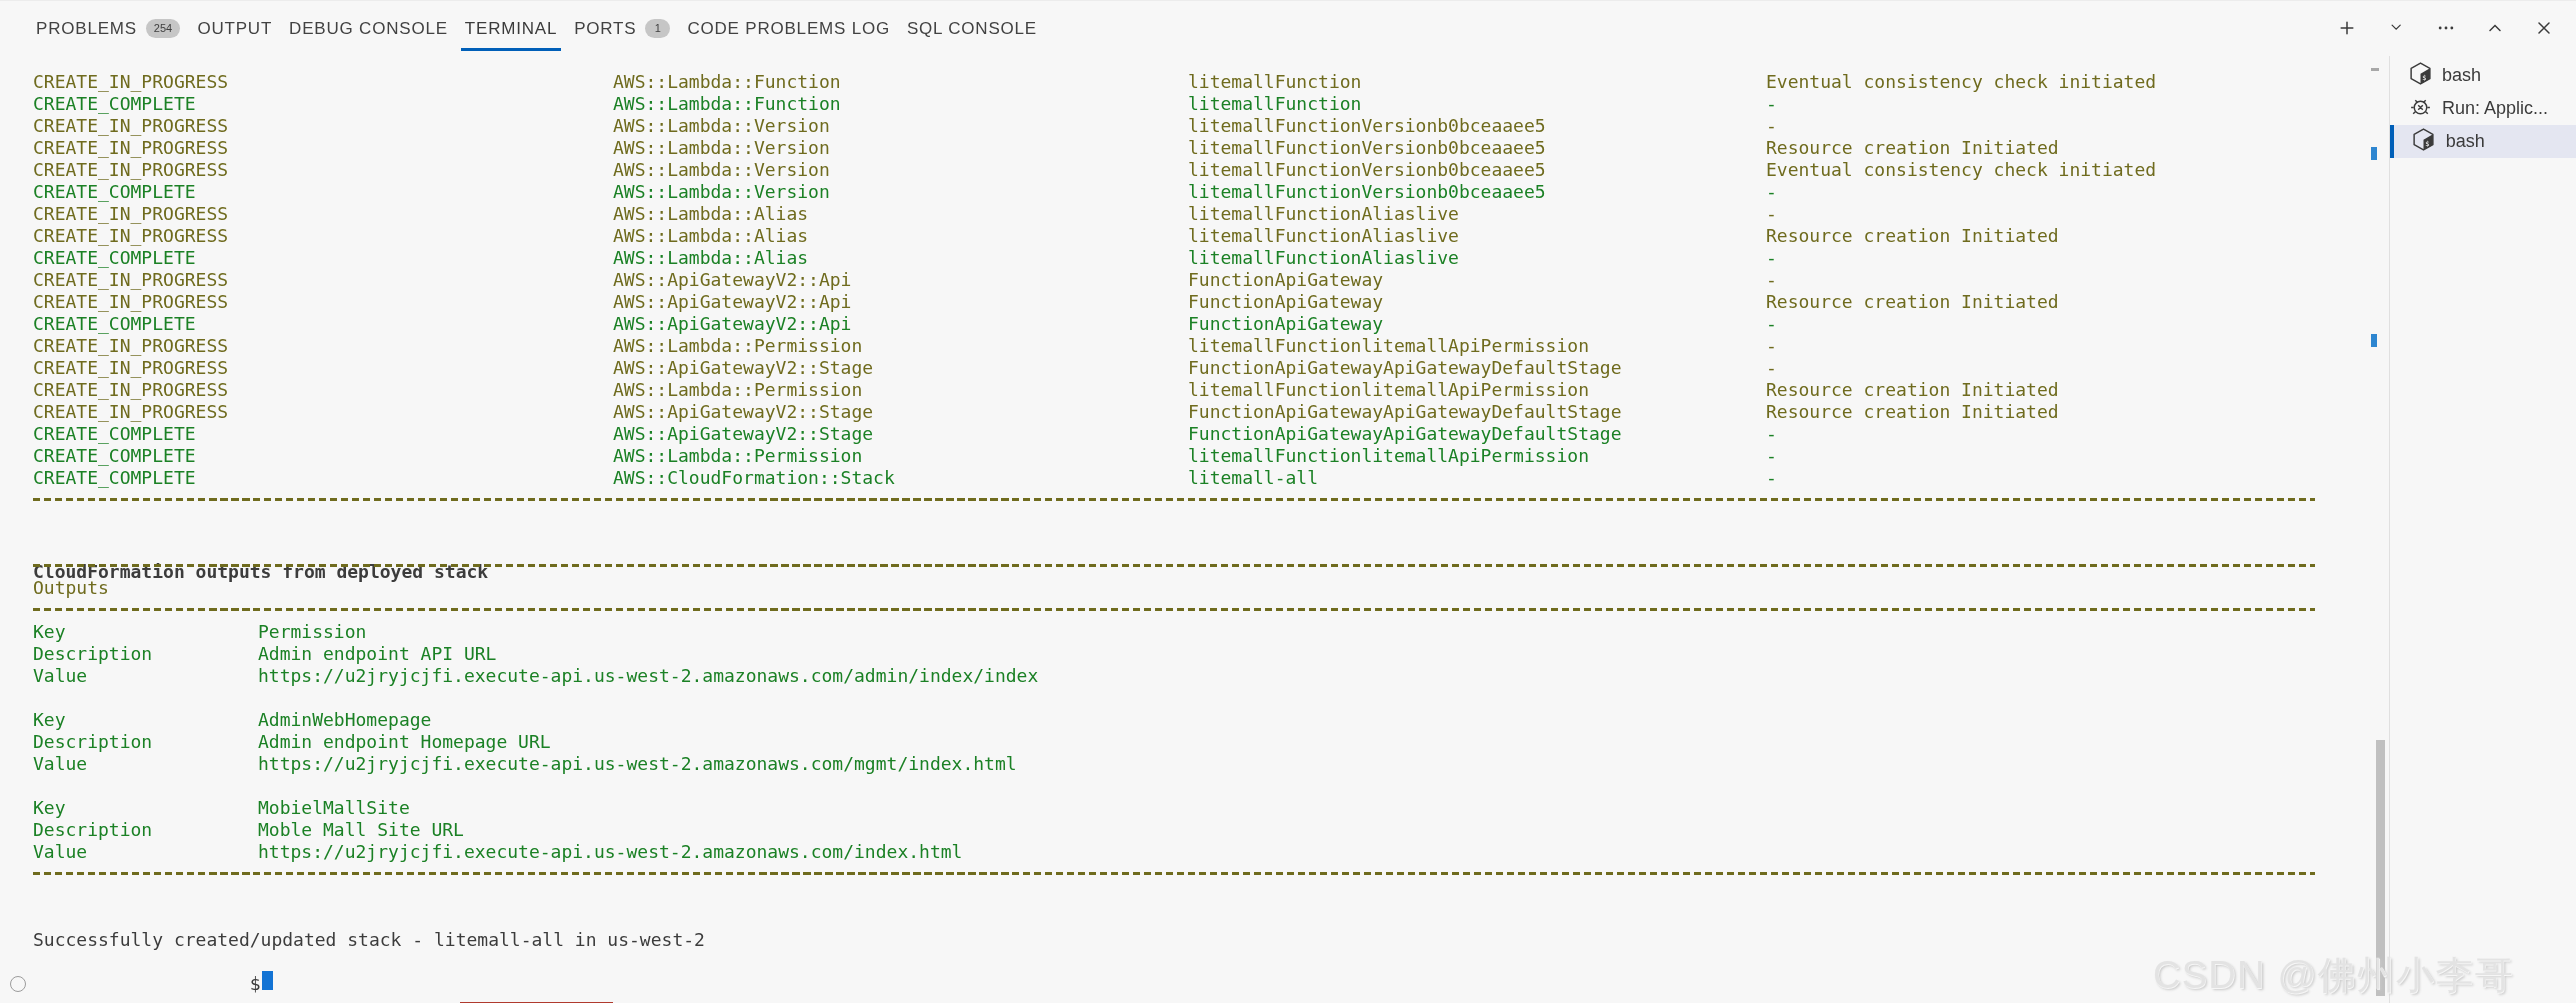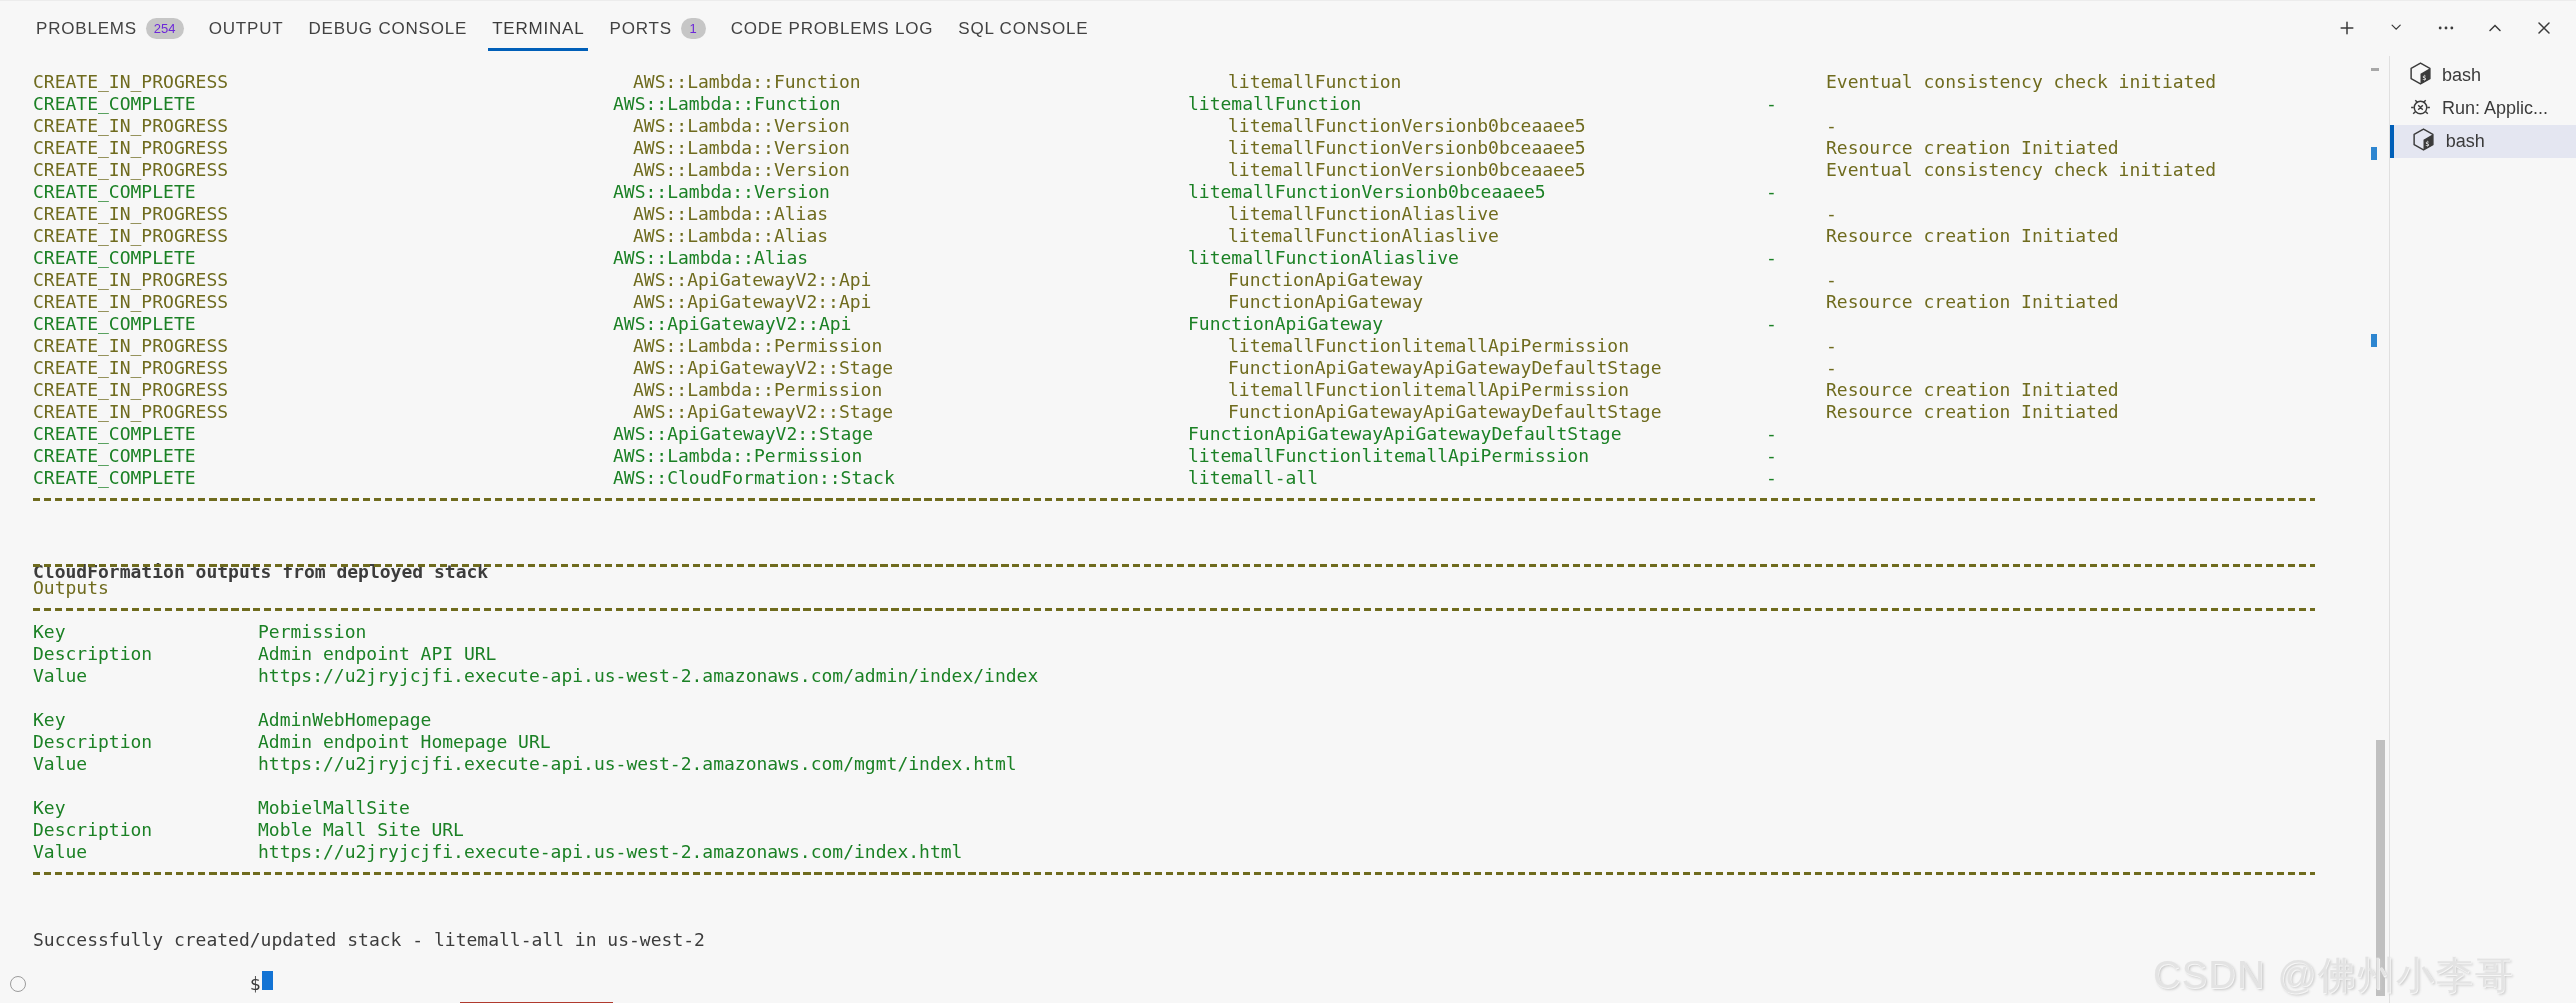--- a/index.html
+++ b/index.html
@@ -1,38 +1,38 @@
 <!DOCTYPE html>
 <html style="--accent: #005fb8; --cursor: #1373d4;font-size:10px"><head>
 <meta charset="utf-8">
 <style>
   html,body{margin:0;padding:0;background:#f7f7f7;}
   .screen{position:relative;width:2576px;height:1003px;background:#f7f7f7;overflow:hidden;
           border-top:1.3px solid #ececec;box-sizing:border-box;
           font-family:"Liberation Sans",sans-serif;}
   
   .tabbar{position:absolute;top:0;left:0;height:55px;display:flex;align-items:center;
-          padding-left:36px;gap:25px;}
+          padding-left:36px;gap:17px;}
   .tab{position:relative;height:55px;display:flex;align-items:center;gap:8.8px;
        font-size:17px;letter-spacing:0.8px;color:#424242;cursor:pointer;white-space:nowrap;}
   .tab.active{color:#3b3b3b;}
   .tab.active::after{content:"";position:absolute;left:-3.8px;right:-3.8px;bottom:5px;height:3.1px;
        background:var(--accent);}
-  .badge{background:#c6c6c6;color:#6d28d9;border-radius:628px;font-size:13px;letter-spacing:0;
+  .badge{background:#c6c6c6;color:#404040;border-radius:628px;font-size:11px;letter-spacing:0;
        padding:2.5px 8.2px;min-width:8.8px;text-align:center;line-height:1.2;}
   
   .actions{position:absolute;top:0;right:17.6px;height:55px;display:flex;align-items:center;gap:21.4px;}
   .abtn{width:28px;height:28px;display:flex;align-items:center;justify-content:center;cursor:pointer;}
   .abtn svg{width:20px;height:20px;stroke:#3b3b3b;stroke-width:1.8;fill:none;stroke-linecap:round;}
   .abtn svg .fill{fill:#3b3b3b;stroke:none;}
   
   .terminal{position:absolute;top:55px;left:0;width:2326px;padding:15px 0 0 33px;box-sizing:border-box;
             font-family:"DejaVu Sans Mono",monospace;font-size:18px;color:#3c3c3c;}
   .line{height:22px;line-height:22px;white-space:pre;display:flex;}
-  .olive{color:#6f6b1e;gap:20px;}
+  .olive{color:#6f6b1e;}
   .green{color:#1b8125;}
   .dark{color:#3c3c3c;}
   .bold{font-weight:bold;margin-top:28px;}
   .c-status{width:580px;flex:none;}
   .c-type{width:575px;flex:none;}
   .c-id{width:578px;flex:none;}
   .c-reason{flex:1;}
   .kv-label{width:225px;flex:none;}
   .sep{position:relative;}
   .sep::before{content:"";position:absolute;left:0;top:9.4px;width:2282px;height:2.5px;

